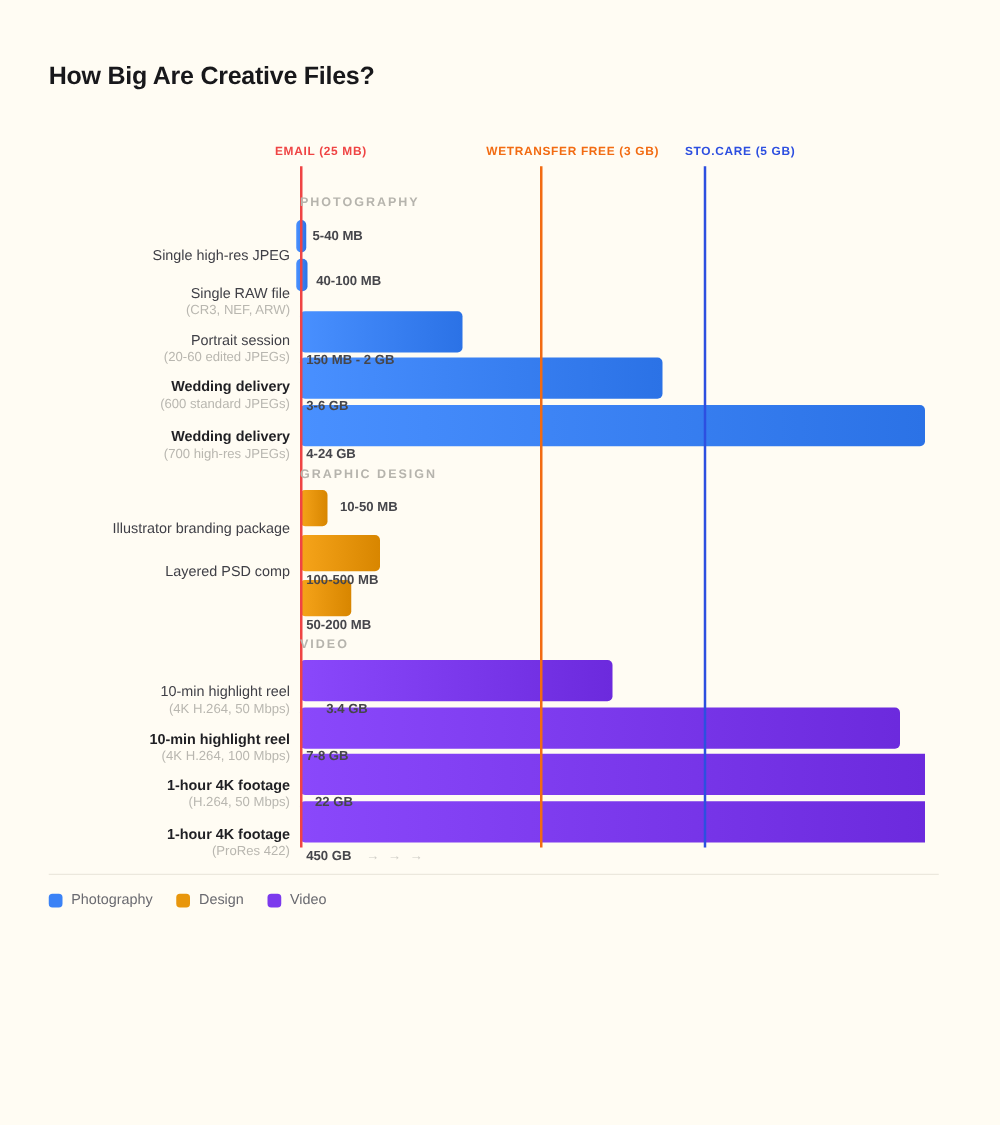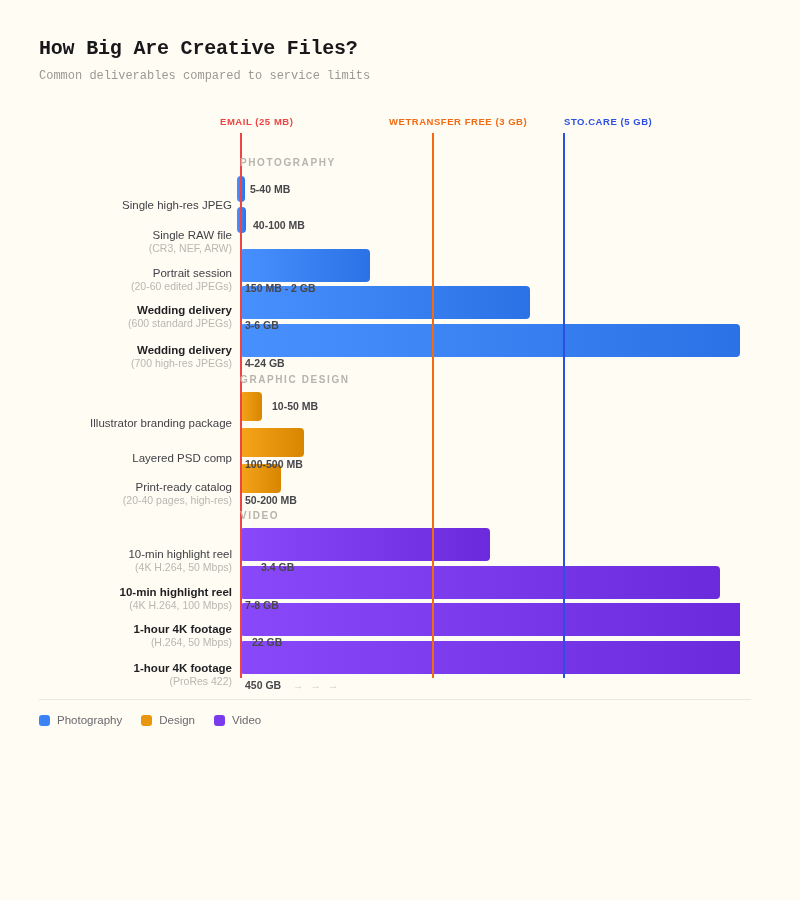--- a/index.html
+++ b/index.html
@@ -16,23 +16,22 @@
   .page {
     position: relative;
     width: 800px;
     height: 900px;
   }
 
   
   .header {
     position: absolute;
     left: 39px;
-    top: 36px;
+    top: 48px;
     width: 600px;
-    font-family: Liberation Mono, monospace;
   }
   .chart-title {
     font-size: 20px;
     font-weight: bold;
     color: #18181b;
     letter-spacing: -0.2px;
     margin: 0;
     line-height: 26px;
   }
   .chart-subtitle {
@@ -161,42 +160,41 @@
     line-height: 13px;
   }
 </style>
 </head>
 <body>
 
 <div class="page">
 
   <div class="header">
     <h1 class="chart-title">How Big Are Creative Files?</h1>
-    <p class="chart-subtitle">Common deliverables compared to service limits</p>
   </div>
 
   <div class="plot" id="plot">
       <div class="bar" style="left: 237px; top: 176px; width: 8px; height: 26px; background: linear-gradient(90deg, rgb(73, 144, 255) 0%, rgb(43, 114, 230) 100%);"></div>
       <div class="bar" style="left: 237px; top: 207px; width: 9px; height: 26px; background: linear-gradient(90deg, rgb(73, 144, 255) 0%, rgb(43, 114, 230) 100%);"></div>
       <div class="bar" style="left: 240px; top: 249px; width: 130px; height: 33px; background: linear-gradient(90deg, rgb(73, 144, 255) 0%, rgb(43, 114, 230) 100%);"></div>
       <div class="bar" style="left: 240px; top: 286px; width: 290px; height: 33px; background: linear-gradient(90deg, rgb(73, 144, 255) 0%, rgb(43, 114, 230) 100%);"></div>
       <div class="bar" style="left: 240px; top: 324px; width: 500px; height: 33px; background: linear-gradient(90deg, rgb(73, 144, 255) 0%, rgb(43, 114, 230) 100%);"></div>
       <div class="bar" style="left: 240px; top: 392px; width: 22px; height: 29px; background: linear-gradient(90deg, rgb(246, 164, 26) 0%, rgb(216, 134, 0) 100%);"></div>
       <div class="bar" style="left: 240px; top: 428px; width: 64px; height: 29px; background: linear-gradient(90deg, rgb(246, 164, 26) 0%, rgb(216, 134, 0) 100%);"></div>
       <div class="bar" style="left: 240px; top: 464px; width: 41px; height: 29px; background: linear-gradient(90deg, rgb(246, 164, 26) 0%, rgb(216, 134, 0) 100%);"></div>
       <div class="bar" style="left: 240px; top: 528px; width: 250px; height: 33px; background: linear-gradient(90deg, rgb(138, 72, 251) 0%, rgb(108, 42, 221) 100%);"></div>
       <div class="bar" style="left: 240px; top: 566px; width: 480px; height: 33px; background: linear-gradient(90deg, rgb(138, 72, 251) 0%, rgb(108, 42, 221) 100%);"></div>
       <div class="bar clipped" style="left: 240px; top: 603px; width: 500px; height: 33px; background: linear-gradient(90deg, rgb(138, 72, 251) 0%, rgb(108, 42, 221) 100%);"></div>
       <div class="bar clipped" style="left: 240px; top: 641px; width: 500px; height: 33px; background: linear-gradient(90deg, rgb(138, 72, 251) 0%, rgb(108, 42, 221) 100%);"></div>
       <div class="threshold-line" style="left: 240px; background: rgb(239, 68, 68);"></div>
       <div class="threshold-label" style="left: 220px; color: rgb(239, 68, 68);">EMAIL (25 MB)</div>
       <div class="threshold-line" style="left: 432px; background: rgb(242, 107, 18);"></div>
       <div class="threshold-label" style="left: 389px; color: rgb(242, 107, 18);">WETRANSFER FREE (3 GB)</div>
       <div class="threshold-line" style="left: 563px; background: rgb(45, 79, 224);"></div>
-      <div class="threshold-label" style="left: 564px; color: rgb(45, 79, 224);">STO.CARE (5 GB)</div>
+      <div class="threshold-label" style="left: 548px; color: rgb(45, 79, 224);">STO.CARE (5 GB)</div>
       <div class="section-head" style="left: 240px; top: 157px;">PHOTOGRAPHY</div>
       <div class="section-head" style="left: 240px; top: 374px;">GRAPHIC DESIGN</div>
       <div class="section-head" style="left: 240px; top: 510px;">VIDEO</div>
       <div class="row-label" style="top: 182px;">
         <span class="main">Single high-res JPEG</span>
       </div>
       <div class="bar-value" style="left: 250px; top: 183px;">5-40 MB</div>
       <div class="row-label" style="top: 212px;">
         <span class="main">Single RAW file</span>
         <span class="sub">(CR3, NEF, ARW)</span>
@@ -218,24 +216,20 @@
       </div>
       <div class="bar-value" style="left: 245px; top: 357px;">4-24 GB</div>
       <div class="row-label" style="top: 400px;">
         <span class="main">Illustrator branding package</span>
       </div>
       <div class="bar-value" style="left: 272px; top: 400px;">10-50 MB</div>
       <div class="row-label" style="top: 435px;">
         <span class="main">Layered PSD comp</span>
       </div>
       <div class="bar-value" style="left: 245px; top: 458px;">100-500 MB</div>
-      <div class="row-label" style="top: 464px;">
-        <span class="main">Print-ready catalog</span>
-        <span class="sub">(20-40 pages, high-res)</span>
-      </div>
       <div class="bar-value" style="left: 245px; top: 494px;">50-200 MB</div>
       <div class="row-label" style="top: 531px;">
         <span class="main">10-min highlight reel</span>
         <span class="sub">(4K H.264, 50 Mbps)</span>
       </div>
       <div class="bar-value" style="left: 245px; top: 561px; margin-left: 16px;">3.4 GB</div>
       <div class="row-label bold" style="top: 569px;">
         <span class="main">10-min highlight reel</span>
         <span class="sub">(4K H.264, 100 Mbps)</span>
       </div>

